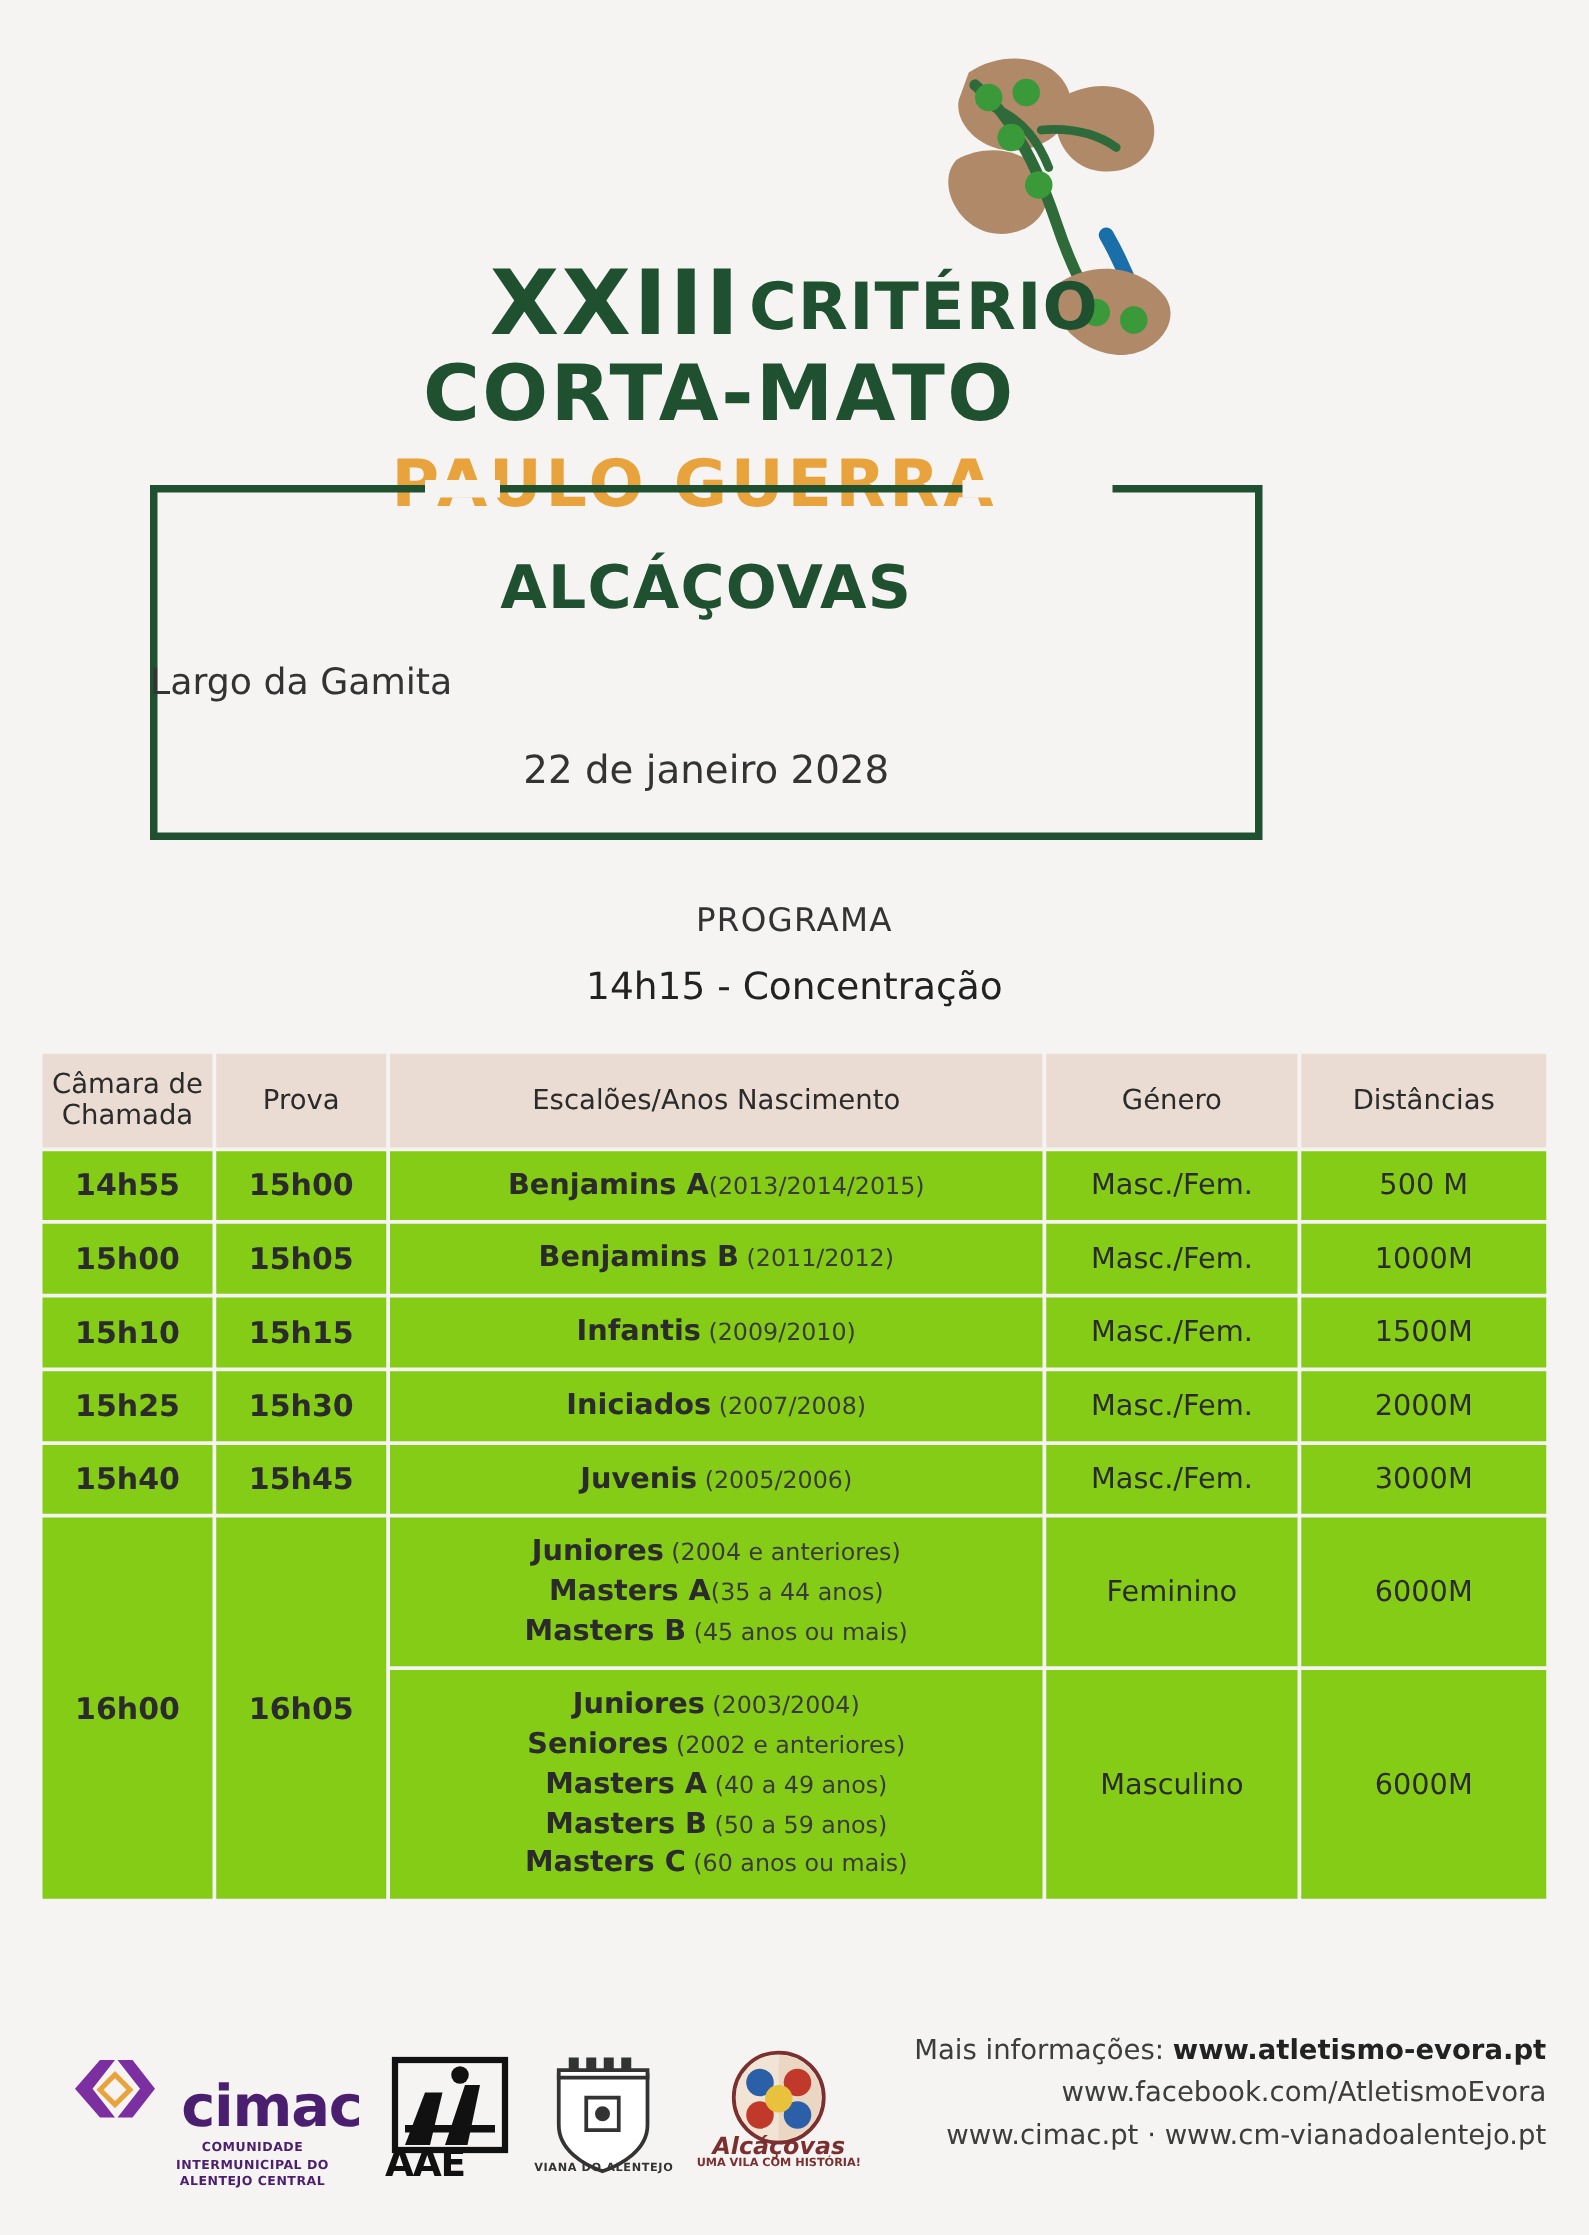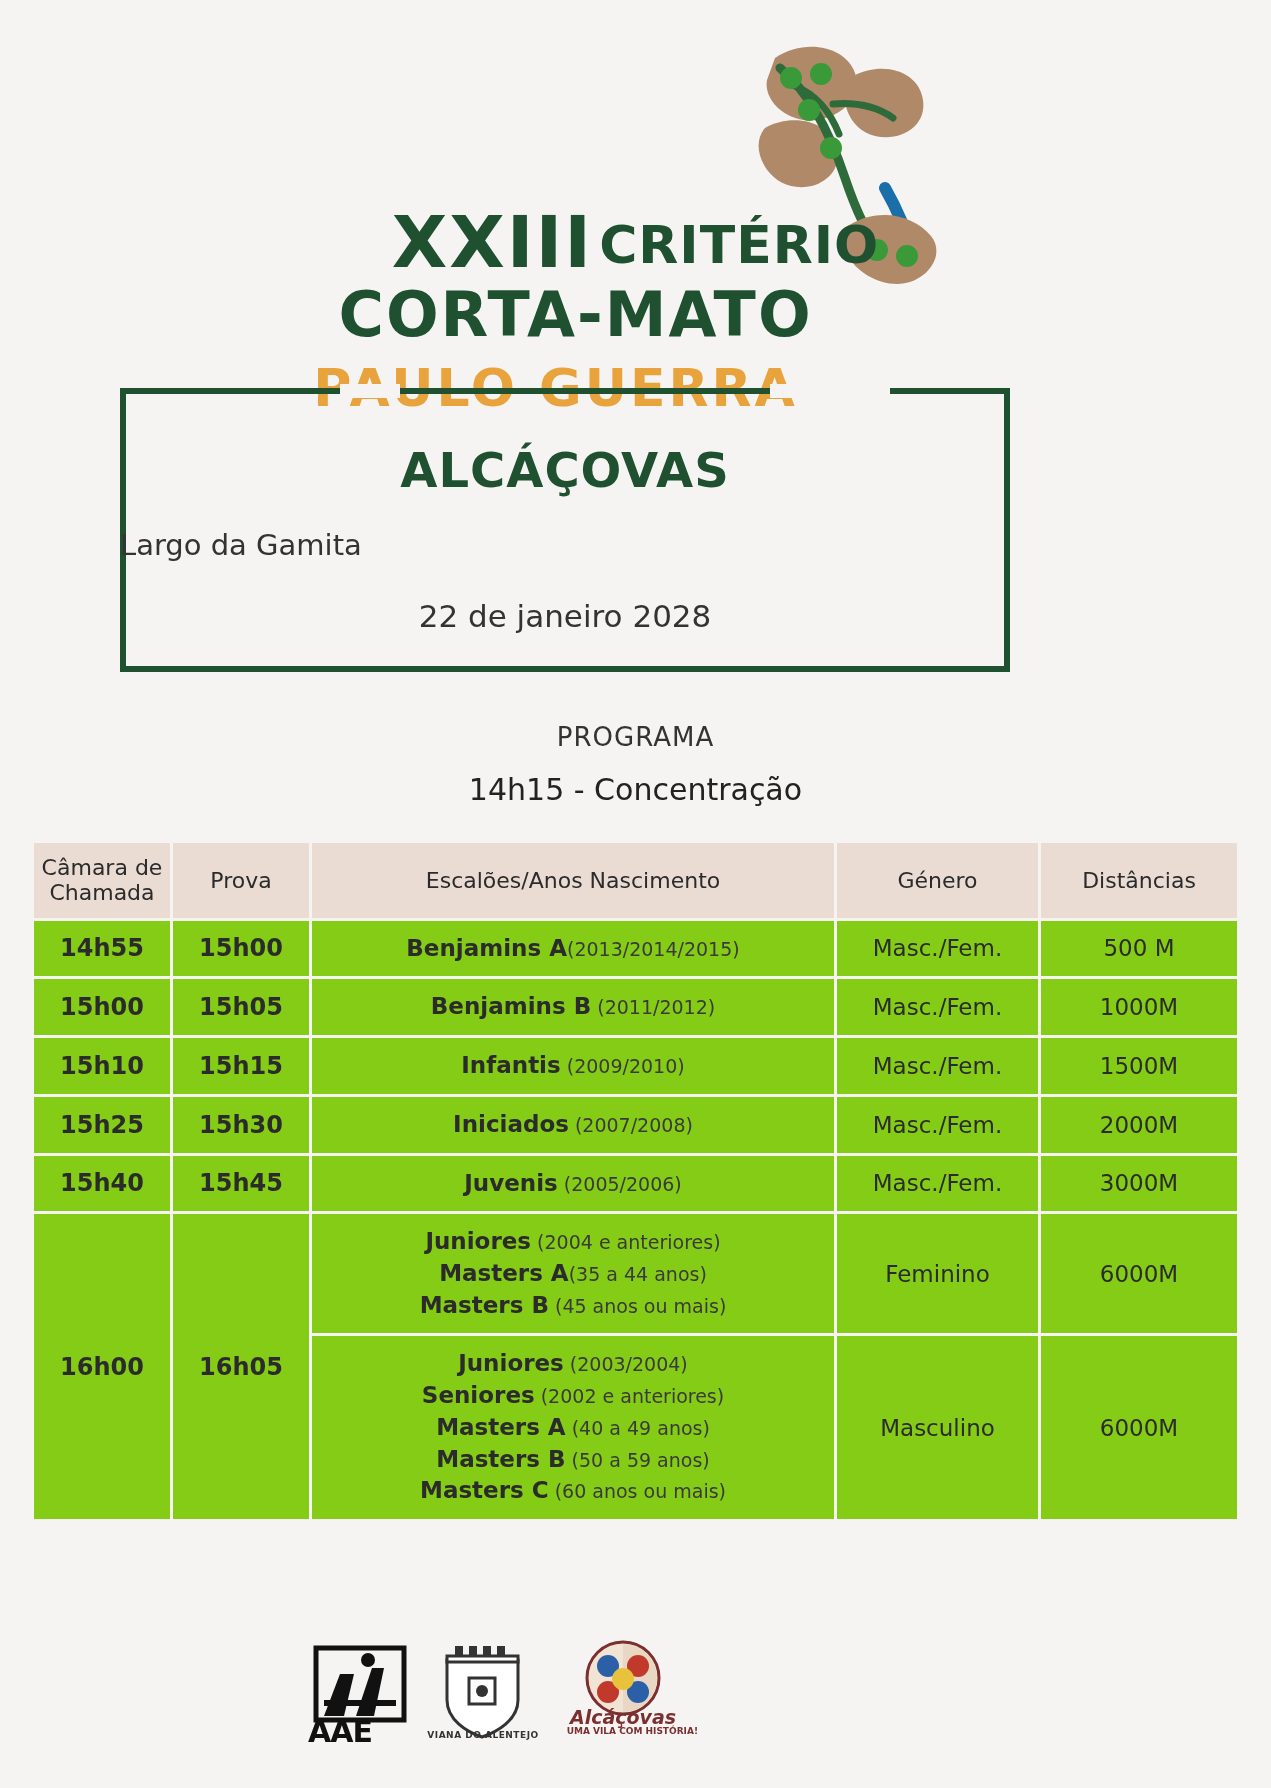--- a/index.html
+++ b/index.html
@@ -135,21 +135,21 @@
     line-height:1.35;
   }
 
   .aae{position:absolute;left:270px;top:20px;width:100px;height:105px;}
   .aae-text{position:absolute;left:268px;top:96px;font-size:30px;font-weight:bold;color:#111;letter-spacing:-1px;}
 
   .brasao{position:absolute;left:395px;top:20px;width:95px;height:105px;}
   .brasao-cap{position:absolute;left:378px;top:112px;width:130px;text-align:center;font-size:9px;color:#333;font-weight:bold;letter-spacing:.5px;}
 
   .freg{position:absolute;left:518px;top:18px;width:130px;height:110px;}
-  .freg-cap{position:absolute;left:508px;top:108px;width:150px;text-align:right;font-size:9px;color:#7b2f2f;font-weight:bold;}
+  .freg-cap{position:absolute;left:508px;top:108px;width:150px;text-align:center;font-size:9px;color:#7b2f2f;font-weight:bold;}
   .freg-name{position:absolute;left:508px;top:88px;width:150px;text-align:center;font-size:19px;color:#7b2f2f;font-style:italic;font-weight:bold;}
 
   .contacts{position:absolute;right:34px;top:24px;width:560px;text-align:right;color:#3d3d3d;}
   .contacts div{font-size:22px;line-height:1.55;}
   .contacts b{color:#222;}
 </style>
 </head>
 <body>
 
 <div class="poster">
@@ -261,20 +261,29 @@
         <td class="gen">Masculino</td>
         <td class="dist">6000M</td>
       </tr>
     </tbody>
   </table>
 
   <div class="footer">
 
     <div class="logos">
 
+      <div class="cimac">
+        <svg width="90" height="70" viewBox="0 0 90 70">
+          <path d="M10,35 L30,12 L42,12 L24,35 L42,58 L30,58 Z" fill="#7b2fa0"></path>
+          <path d="M44,12 L56,12 L74,35 L56,58 L44,58 L62,35 Z" fill="#7b2fa0"></path>
+          <rect x="34" y="27" width="17" height="17" transform="rotate(45 42 35)" fill="none" stroke="#e8a33d" stroke-width="4"></rect>
+        </svg>
+        <div class="cimac-text">cimac</div>
+        <div class="cimac-sub">COMUNIDADE INTERMUNICIPAL DO ALENTEJO CENTRAL</div>
+      </div>
 
       <svg class="aae" viewBox="0 0 100 105">
         <rect x="6" y="10" width="88" height="72" fill="none" stroke="#111" stroke-width="5"></rect>
         <path d="M14,78 L30,36 L44,36 L34,78 Z" fill="#111"></path>
         <path d="M46,78 L62,30 L74,30 L64,78 Z" fill="#111"></path>
         <circle cx="58" cy="22" r="7" fill="#111"></circle>
         <rect x="14" y="62" width="72" height="6" fill="#111"></rect>
       </svg>
       <div class="aae-text">AAE</div>
 
@@ -300,15 +309,20 @@
           <circle cx="80" cy="30" r="11" fill="#c0392b"></circle>
           <circle cx="50" cy="56" r="11" fill="#c0392b"></circle>
           <circle cx="80" cy="56" r="11" fill="#2b5fa8"></circle>
           <circle cx="65" cy="43" r="11" fill="#e8c23d"></circle>
         </g>
       </svg>
       <div class="freg-name">Alcáçovas</div>
       <div class="freg-cap">UMA VILA COM HISTÓRIA!</div>
     </div>
 
+    <div class="contacts">
+      <div><span>Mais informações: </span><b>www.atletismo-evora.pt</b></div>
+      <div>www.facebook.com/AtletismoEvora</div>
+      <div>www.cimac.pt · www.cm-vianadoalentejo.pt</div>
+    </div>
   </div>
 
 </div>
 
 </body></html>

